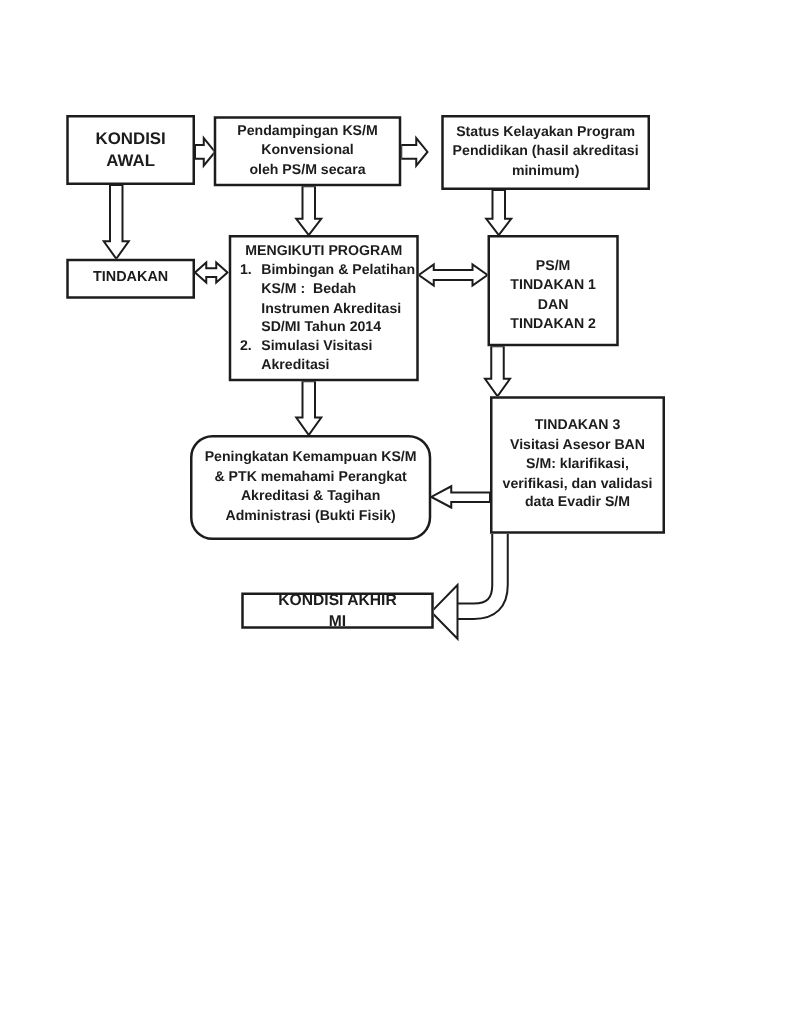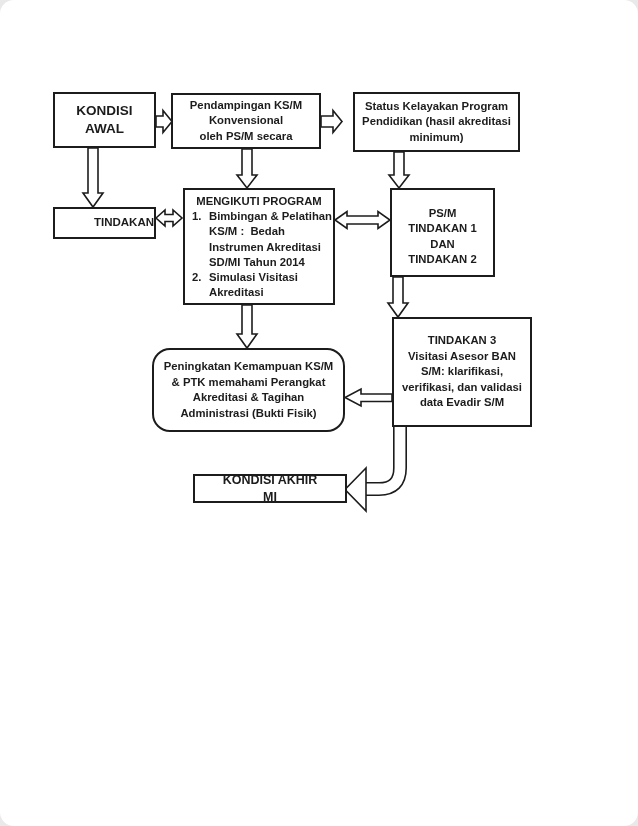--- a/index.html
+++ b/index.html
@@ -5,21 +5,20 @@
   html, body { margin: 0; padding: 0; background: #e9e9e9; }
   .page {
     position: relative;
     width: 638px;
     height: 826px;
     background: #ffffff;
     font-family: "Liberation Sans", "DejaVu Sans", sans-serif;
     color: #1c1c1c;
     overflow: hidden;
     margin: 0 auto;
-    border-radius: 14px;
   }
   .arrow-layer {
     position: absolute;
     left: 0; top: 0;
     width: 638px; height: 826px;
     z-index: 1;
   }
   .node {
     position: absolute;
     box-sizing: border-box;
@@ -32,21 +31,21 @@
     font-size: 11.3px;
     display: flex;
     flex-direction: column;
     justify-content: center;
   }
   .node .line { white-space: pre-wrap; }
 
   .n-kondisi-awal  { left: 53px;  top: 92px;  width: 103px; height: 56px; font-size: 13.5px; line-height: 18px; }
   .n-pendampingan  { left: 171px; top: 93px;  width: 150px; height: 56px; }
   .n-status        { left: 341px; top: 92px;  width: 167px; height: 60px; margin-left: 12px; }
-  .n-tindakan      { left: 53px;  top: 207px; width: 103px; height: 32px; font-size: 11.5px; align-items: flex-end; }
+  .n-tindakan      { left: 53px;  top: 207px; width: 103px; height: 32px; font-size: 11.5px; }
   .n-mengikuti     { left: 183px; top: 188px; width: 152px; height: 117px; justify-content: flex-start; padding-top: 4px; line-height: 15.2px; }
   .n-psm           { left: 390px; top: 188px; width: 105px; height: 89px; justify-content: center; padding-top: 8px; }
   .n-tindakan3     { left: 392px; top: 317px; width: 140px; height: 110px; }
   .n-peningkatan   { left: 152px; top: 348px; width: 193px; height: 84px; border-radius: 18px; }
   .n-kondisi-akhir { left: 193px; top: 474px; width: 154px; height: 29px; font-size: 12.5px; line-height: 17px; }
 
   .mi-title { text-align: center; }
   .mi-item { display: flex; text-align: left; padding-left: 7px; }
   .mi-num { width: 17px; flex: 0 0 17px; }
   .mi-lines { flex: 1; }

